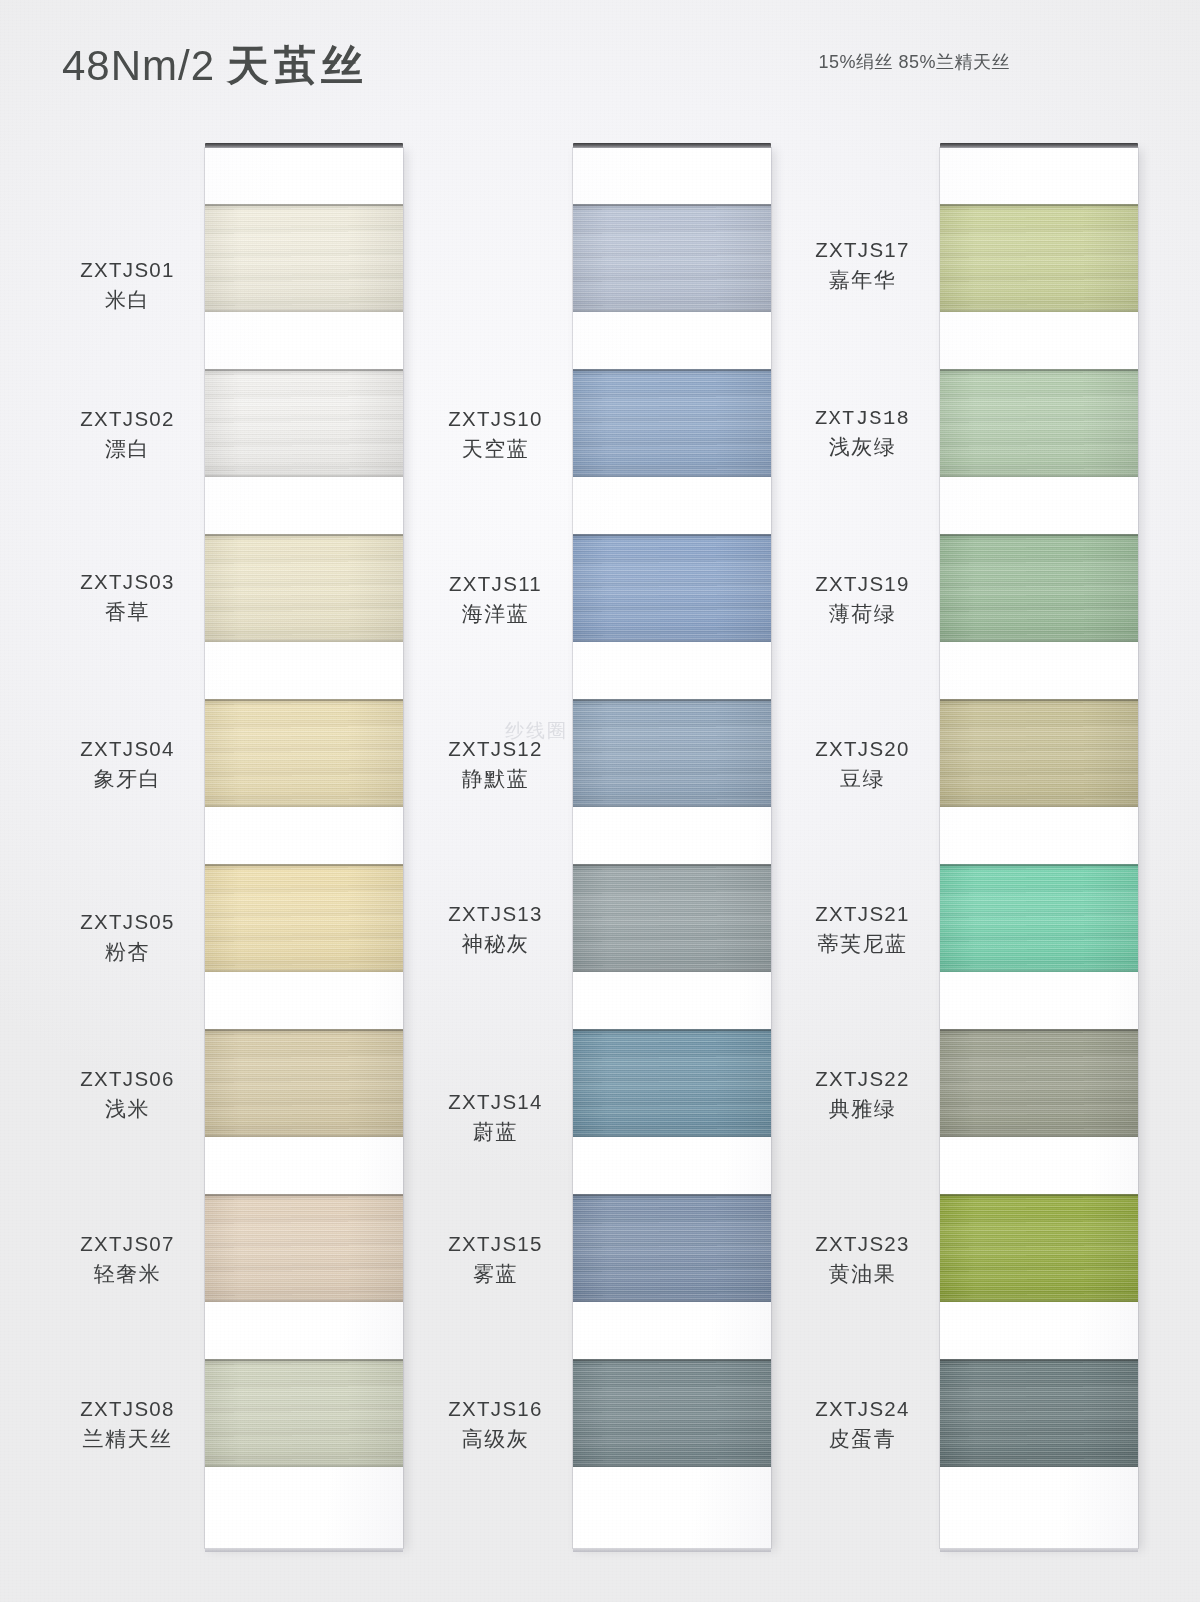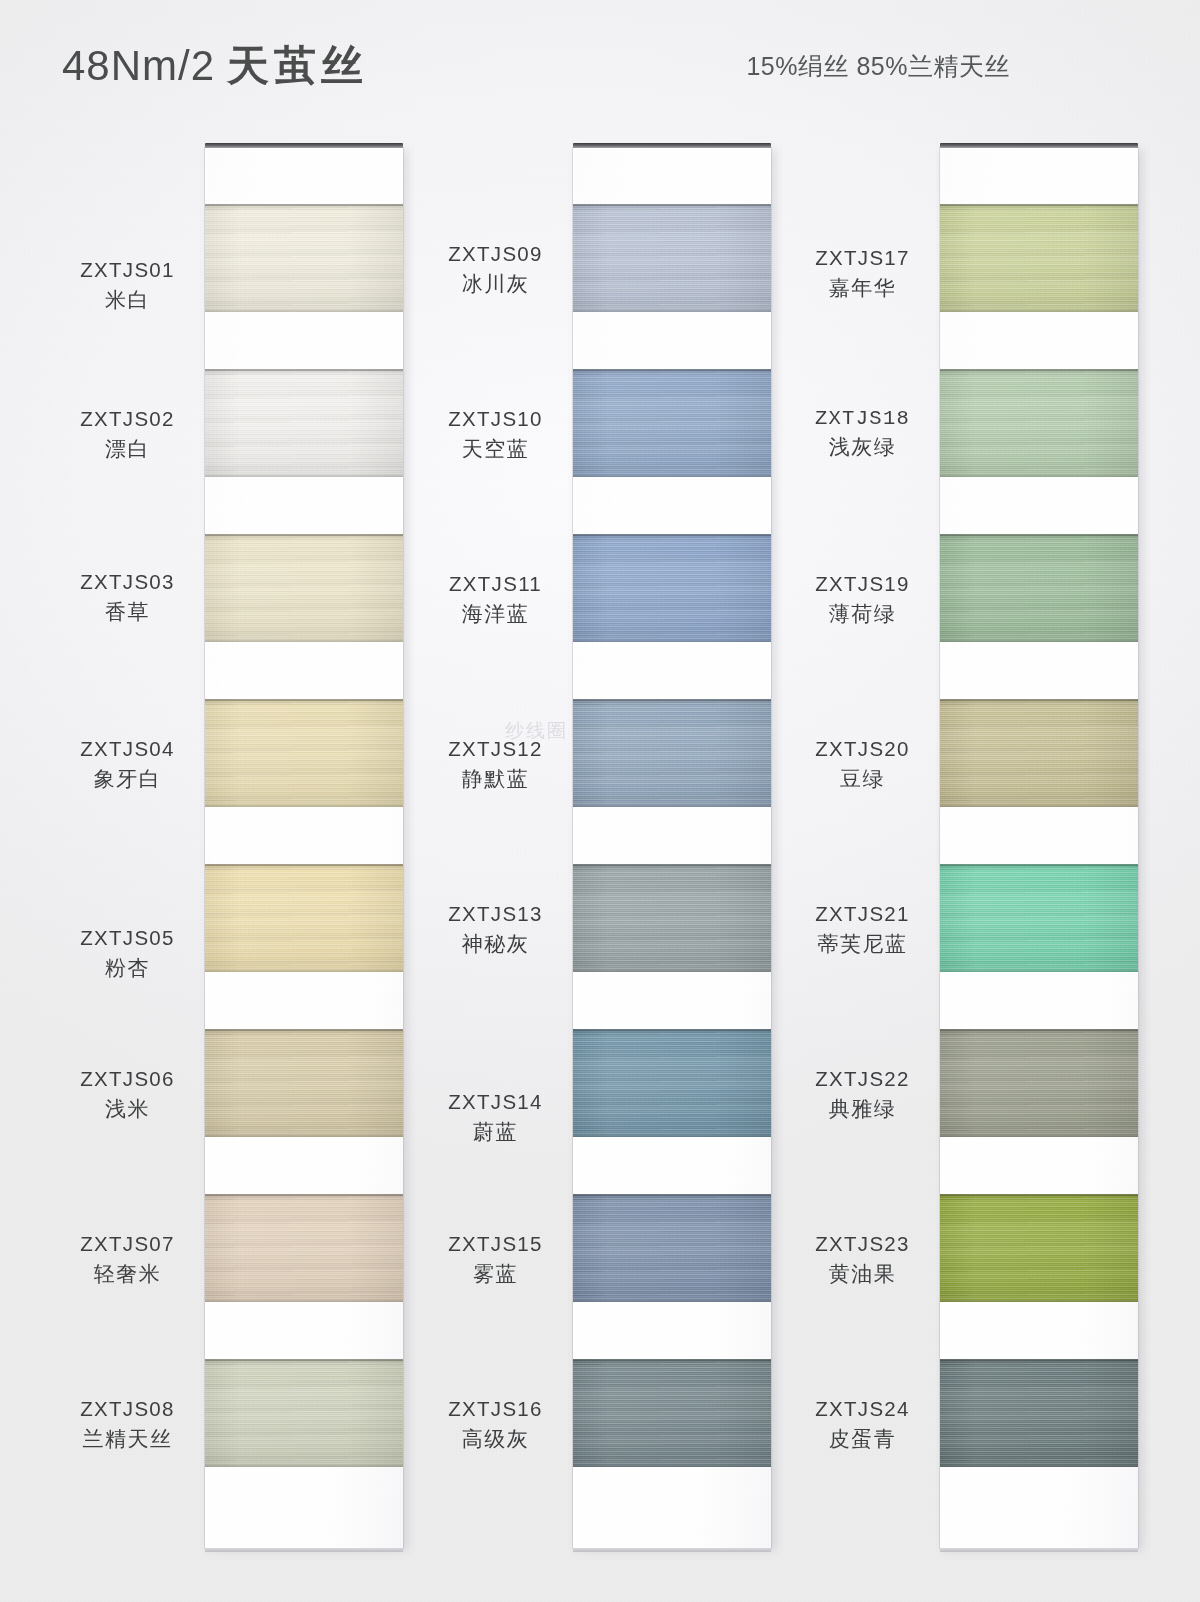--- a/index.html
+++ b/index.html
@@ -59,21 +59,21 @@
   }
   #title .tcn {
     font-weight: 700;
     margin-left: 12px;
     letter-spacing: 5px;
   }
   #composition {
     position: absolute;
     right: 74px;
     top: 50px;
-    font-size: 25px;
+    font-size: 18px;
     color: #55585a;
     letter-spacing: 0.5px;
     white-space: nowrap;
   }
 
   
   .column {
     position: absolute;
     top: 148px;
     width: 360px;
@@ -237,21 +237,21 @@
             <div class="label-name">漂白</div>
           </div>
           <div class="label-block" style="top: 420px;">
             <div class="label-code">ZXTJS03</div>
             <div class="label-name">香草</div>
           </div>
           <div class="label-block" style="top: 587px;">
             <div class="label-code">ZXTJS04</div>
             <div class="label-name">象牙白</div>
           </div>
-          <div class="label-block" style="top: 776px;">
+          <div class="label-block" style="top: 760px;">
             <div class="label-code">ZXTJS05</div>
             <div class="label-name">粉杏</div>
           </div>
           <div class="label-block" style="top: 917px;">
             <div class="label-code">ZXTJS06</div>
             <div class="label-name">浅米</div>
           </div>
           <div class="label-block" style="top: 1082px;">
             <div class="label-code">ZXTJS07</div>
             <div class="label-name">轻奢米</div>
@@ -325,24 +325,20 @@
             <div class="bands"></div>
             <div class="threads"></div>
             <div class="shade"></div>
             <div class="edge-top"></div>
             <div class="edge-bot"></div>
           </div>
         </div>
       </div>
       <div class="column" id="col-1" style="left: 418px;">
         <div class="labels">
-          <div class="label-block" style="top: 92px;">
-            <div class="label-code">ZXTJS09</div>
-            <div class="label-name">冰川灰</div>
-          </div>
           <div class="label-block" style="top: 257px;">
             <div class="label-code">ZXTJS10</div>
             <div class="label-name">天空蓝</div>
           </div>
           <div class="label-block" style="top: 422px;">
             <div class="label-code">ZXTJS11</div>
             <div class="label-name">海洋蓝</div>
           </div>
           <div class="label-block" style="top: 587px;">
             <div class="label-code">ZXTJS12</div>
@@ -429,21 +425,21 @@
             <div class="bands"></div>
             <div class="threads"></div>
             <div class="shade"></div>
             <div class="edge-top"></div>
             <div class="edge-bot"></div>
           </div>
         </div>
       </div>
       <div class="column" id="col-2" style="left: 785px;">
         <div class="labels">
-          <div class="label-block" style="top: 96px;">
+          <div class="label-block" style="top: 88px;">
             <div class="label-code">ZXTJS17</div>
             <div class="label-name">嘉年华</div>
           </div>
           <div class="label-block" style="top: 257px; font-family: Liberation Mono, monospace;">
             <div class="label-code">ZXTJS18</div>
             <div class="label-name">浅灰绿</div>
           </div>
           <div class="label-block" style="top: 422px;">
             <div class="label-code">ZXTJS19</div>
             <div class="label-name">薄荷绿</div>

